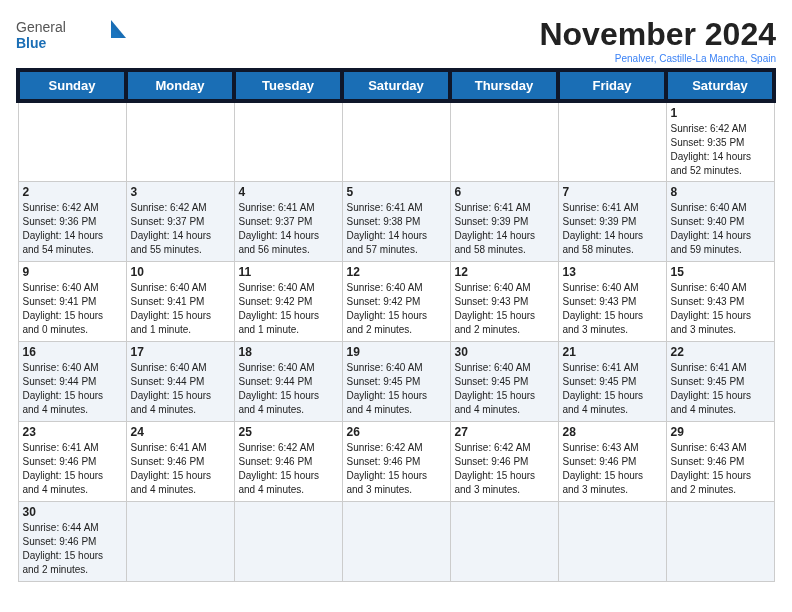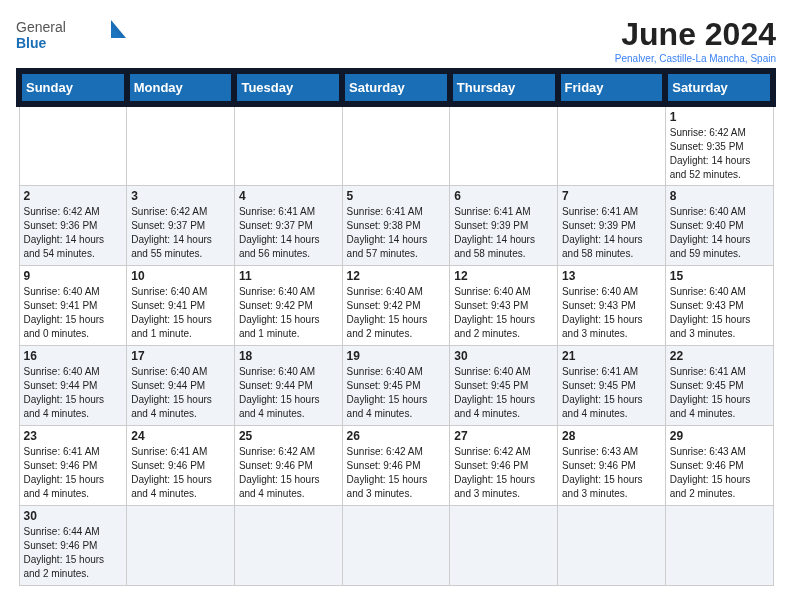--- a/index.html
+++ b/index.html
@@ -38,22 +38,22 @@
       border-collapse: collapse;
       border: 1px solid #ccc;
       table-layout: fixed;
     }
     .calendar th {
       background-color: #1a6eb5;
       color: #fff;
       font-size: 13px;
       font-weight: bold;
       padding: 6px 4px;
-      text-align: left;
-      border: 6px solid #0f172a;
+      text-align: center;
+      border: 4px solid #0f172a;
     }
     .calendar td {
       border: 1px solid #ccc;
       vertical-align: top;
       padding: 3px 4px;
       font-size: 10.5px;
       color: #222;
       min-height: 70px;
       height: 80px;
     }
@@ -82,21 +82,21 @@
 <div class="header-area">
   <div class="logo">
 <svg width="110" height="42" viewBox="0 0 110 42" xmlns="http://www.w3.org/2000/svg">
   <text x="0" y="16" font-size="14" fill="#555" font-family="Arial" font-weight="normal">General</text>
   <text x="0" y="32" font-size="14" fill="#1a6eb5" font-family="Arial" font-weight="bold">Blue</text>
   <polygon points="95,4 110,22 95,22" fill="#1a6eb5"></polygon>
   <polygon points="95,10 106,22 95,22" fill="#1a7ac7" opacity="0.5"></polygon>
 </svg>
     </div>
   <div class="title-area">
-    <div class="main-title">June 2024</div>
+    <div class="main-title">November 2024</div>
     <div class="subtitle">Penalver, Castille-La Mancha, Spain</div>
   </div>
 </div>
 
 <table class="calendar">
   <thead>
     <tr>
       <th>Sunday</th>
       <th>Monday</th>
       <th>Tuesday</th>

